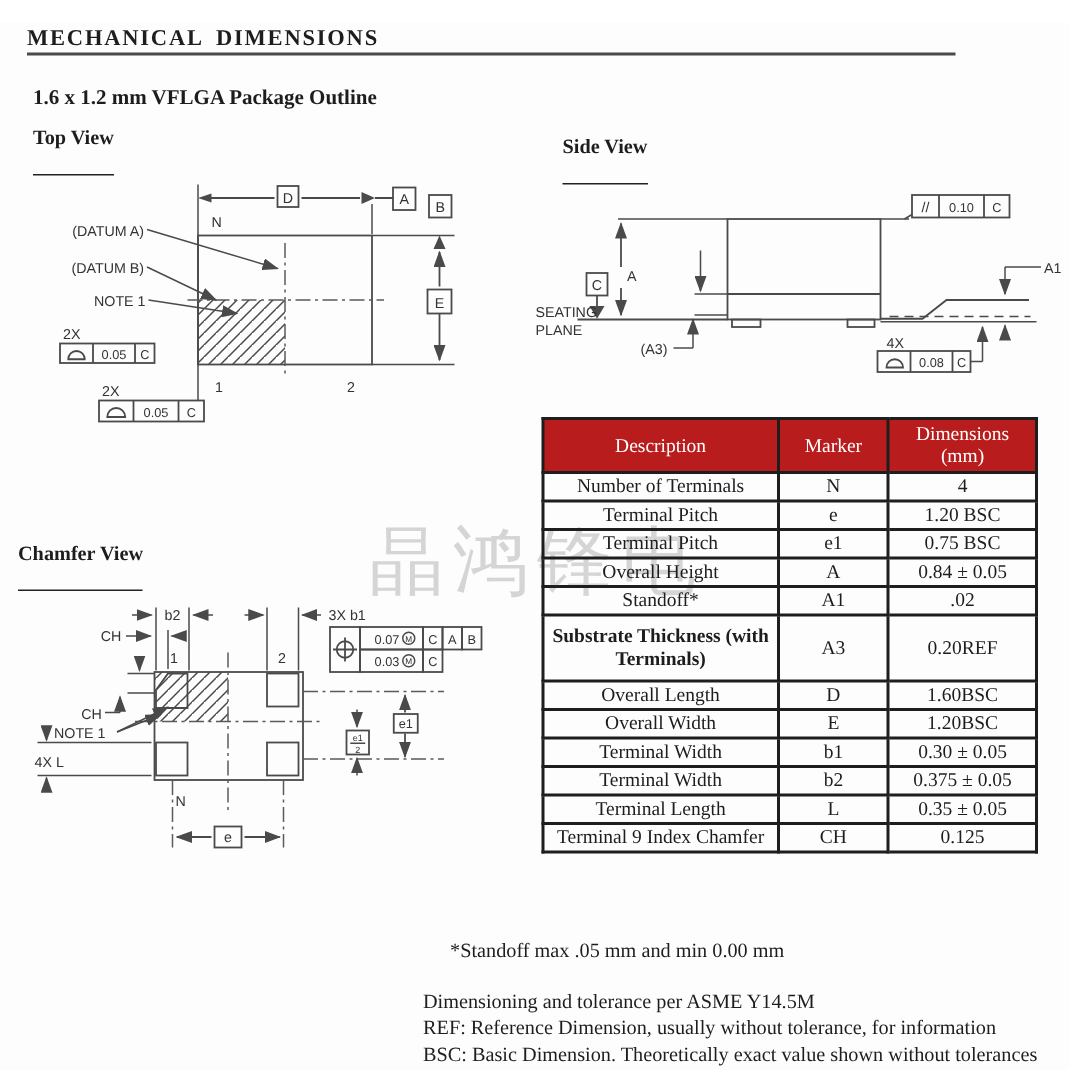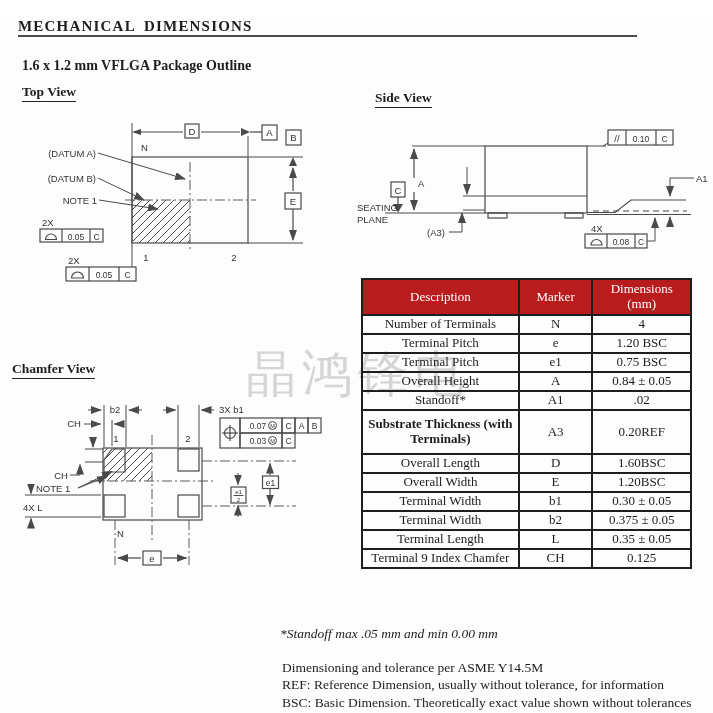--- a/index.html
+++ b/index.html
@@ -3,21 +3,21 @@
 <meta charset="utf-8">
 <style>
   html,body{margin:0;padding:0;background:#fff;}
   #page{position:relative;width:713px;height:713px;background:#fdfdfd;overflow:hidden;
         font-family:"Liberation Serif",serif;color:#1d1d1d;margin-top:15px;}
   .abs{position:absolute;}
   
   #main-title{left:18px;top:3px;font-size:15px;font-weight:bold;letter-spacing:1.2px;word-spacing:4px;}
   #title-rule{left:18px;top:20px;width:619px;height:0;border-top:2.5px solid #4a4a4a;}
   #subtitle{left:22px;top:43px;font-size:14px;font-weight:bold;text-align:right;}
-  .view-head{font-size:13.5px;font-weight:bold;border-bottom:1.6px solid #222;padding-bottom:1px;}
+  .view-head{font-size:13.5px;font-weight:bold;border-bottom:1.6px solid #222;padding-bottom:16px;}
   #top-view-head{left:22px;top:69px;}
   #side-view-head{left:375px;top:75px;}
   #bottom-view-head{left:12px;top:346px;}
   
   #watermark{left:246px;top:326px;font-size:50px;letter-spacing:6px;color:#cfcfcf;opacity:.85;z-index:0;
              font-family:"DejaVu Sans",sans-serif;white-space:nowrap;text-align:center;}
   
   svg{position:absolute;z-index:1;}
   svg text{font-family:"Liberation Sans",sans-serif;font-size:9.5px;fill:#333;}
   .ln{stroke:#4a4a4a;stroke-width:1.2;fill:none;}
@@ -28,21 +28,21 @@
   .t8{font-size:8.5px;} .t6{font-size:6px;} .t55{font-size:5.5px;}
   
   #dim-table{left:361px;top:263px;width:331px;border-collapse:collapse;z-index:2;
              font-size:13px;background:transparent;}
   #dim-table th,#dim-table td{border:2px solid #1e1e1e;text-align:center;padding:0 2px;height:17px;line-height:1.12;}
   #dim-table th{background:#b91c1c;color:#fff;font-weight:normal;height:34px;}
   #dim-table td.tall{height:42px;font-weight:bold;}
   #dim-table col.c1{width:158px;} #dim-table col.c2{width:74px;} #dim-table col.c3{width:99px;}
   
   .note{font-size:13.5px;z-index:2;}
-  #note-standoff{left:280px;top:611px;font-style:italic;}
+  #note-standoff{left:300px;top:611px;}
   #note-block{left:282px;top:644px;width:425px;line-height:17.4px;}
 </style>
 </head>
 <body>
 
 <div id="page">
 
   <div class="abs" id="main-title">MECHANICAL DIMENSIONS</div>
   <div class="abs" id="title-rule"></div>
   <div class="abs" id="subtitle">1.6 x 1.2 mm VFLGA Package Outline</div>

